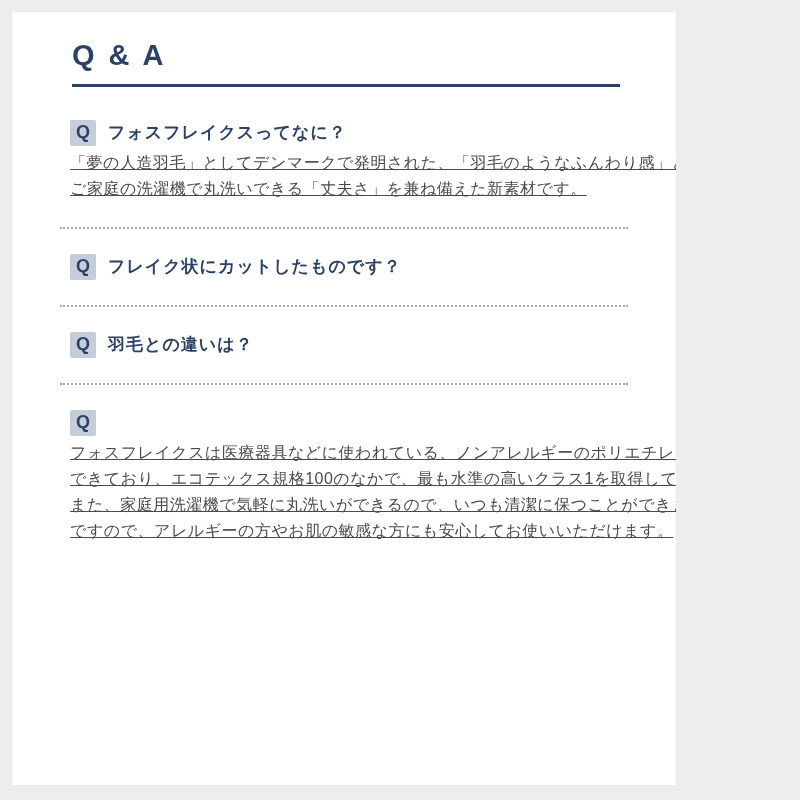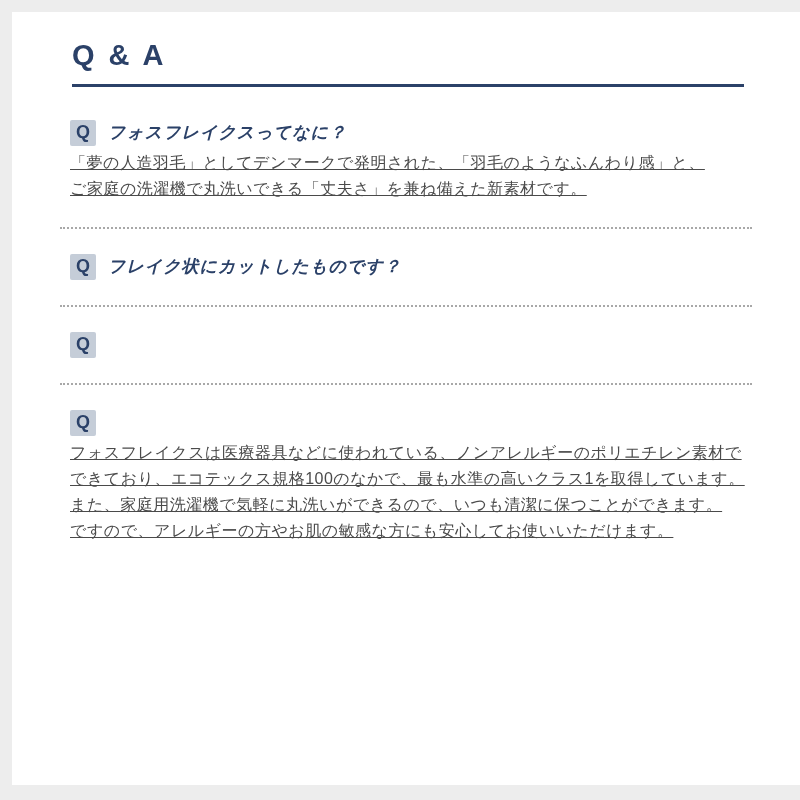--- a/index.html
+++ b/index.html
@@ -10,21 +10,21 @@
     --card-bg:#ffffff;
     --dot:#a8a8a8;
   }
   *{margin:0;padding:0;box-sizing:border-box;}
   html,body{width:800px;height:800px;overflow:hidden;}
   body{
     font-family:"Liberation Sans","DejaVu Sans",sans-serif;
     background:var(--page-bg,#ededed);
   }
   .page{
-    width:800px;height:800px;
+    width:676px;height:800px;
     background:var(--page-bg,#ededed);
     padding:12px 0 15px 12px;
   }
   .card{
     width:100%;height:100%;
     background:var(--card-bg,#fff);
     padding:26px 48px 0 48px;
     overflow:hidden;
   }
   .section-title{
@@ -54,21 +54,20 @@
     align-items:center;
     justify-content:center;
     border-radius:2px;
   }
   .q-text{
     margin-left:12px;
     font-size:17px;
     font-weight:700;
     letter-spacing:1px;
     color:var(--navy,#2b4168);
-    font-style:italic;
   }
   .answer{
     margin:4px 0 0 10px;
     font-size:16px;
     line-height:26px;
     letter-spacing:0.5px;
     color:var(--body-text,#4a4a4a);
     white-space:pre;
     text-decoration:underline;
   }
@@ -103,20 +102,21 @@
         <span class="q-badge">Q</span>
         <span class="q-text">フレイク状にカットしたものです？</span>
       </div>
     </div>
 
     <hr class="divider">
 
     <div class="qa-item">
       <div class="q-row">
         <span class="q-badge">Q</span>
+        <span class="q-text">羽毛との違いは？</span>
       </div>
     </div>
 
     <hr class="divider">
 
     <div class="qa-item">
       <div class="q-row">
         <span class="q-badge">Q</span>
       </div>
       <p class="answer">フォスフレイクスは医療器具などに使われている、ノンアレルギーのポリエチレン素材で

